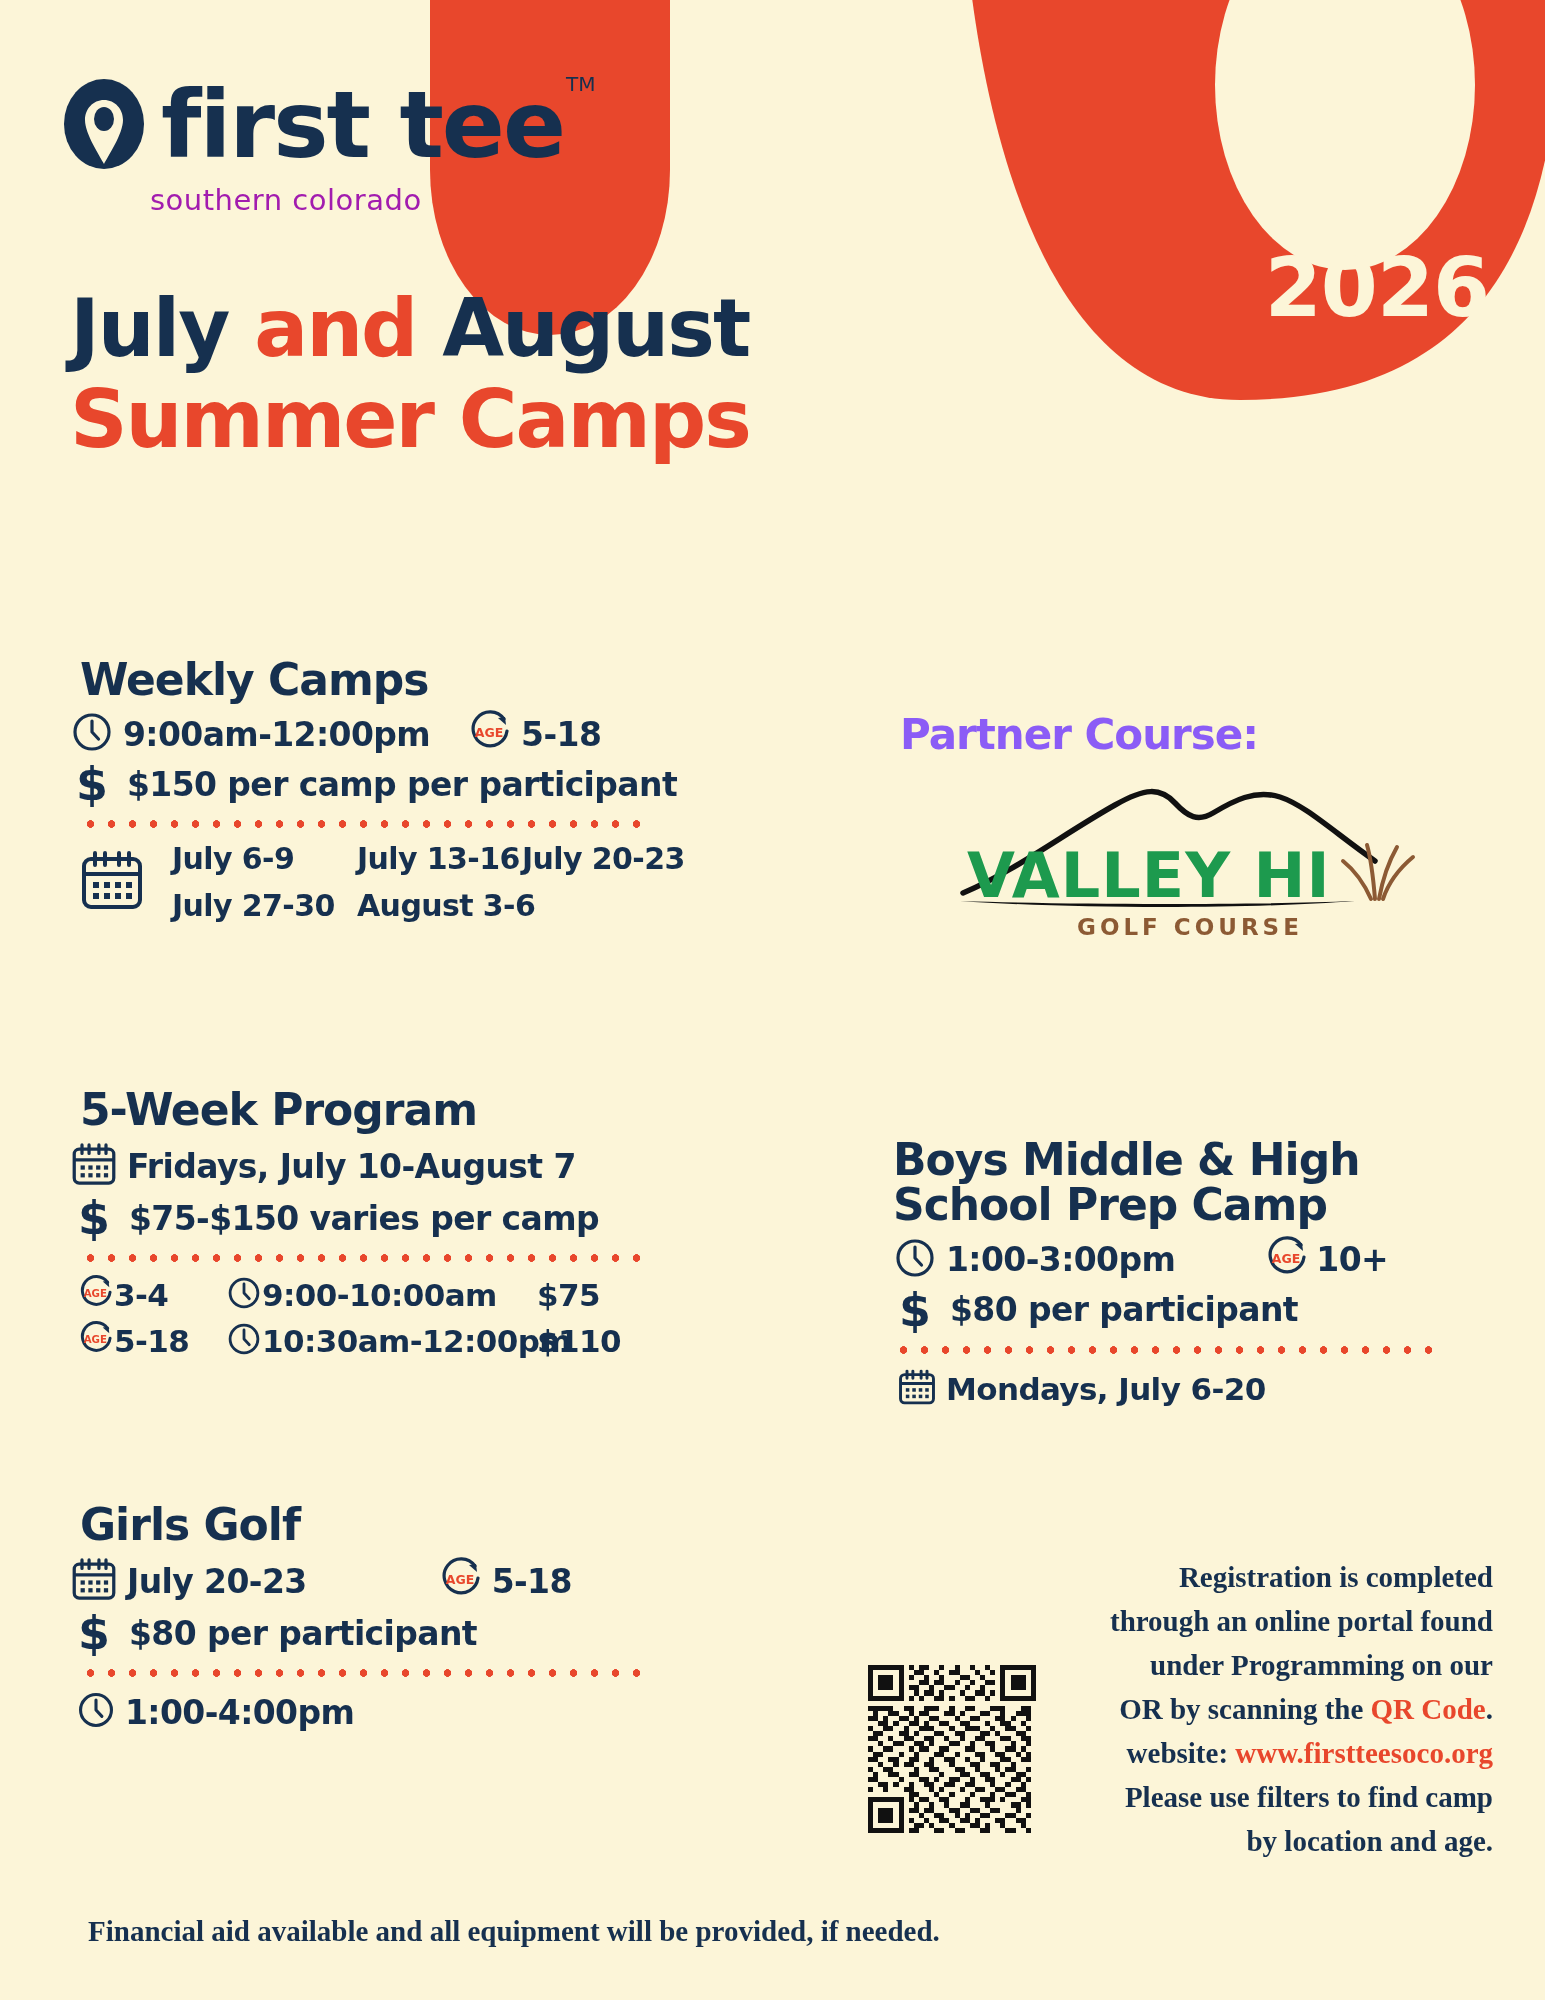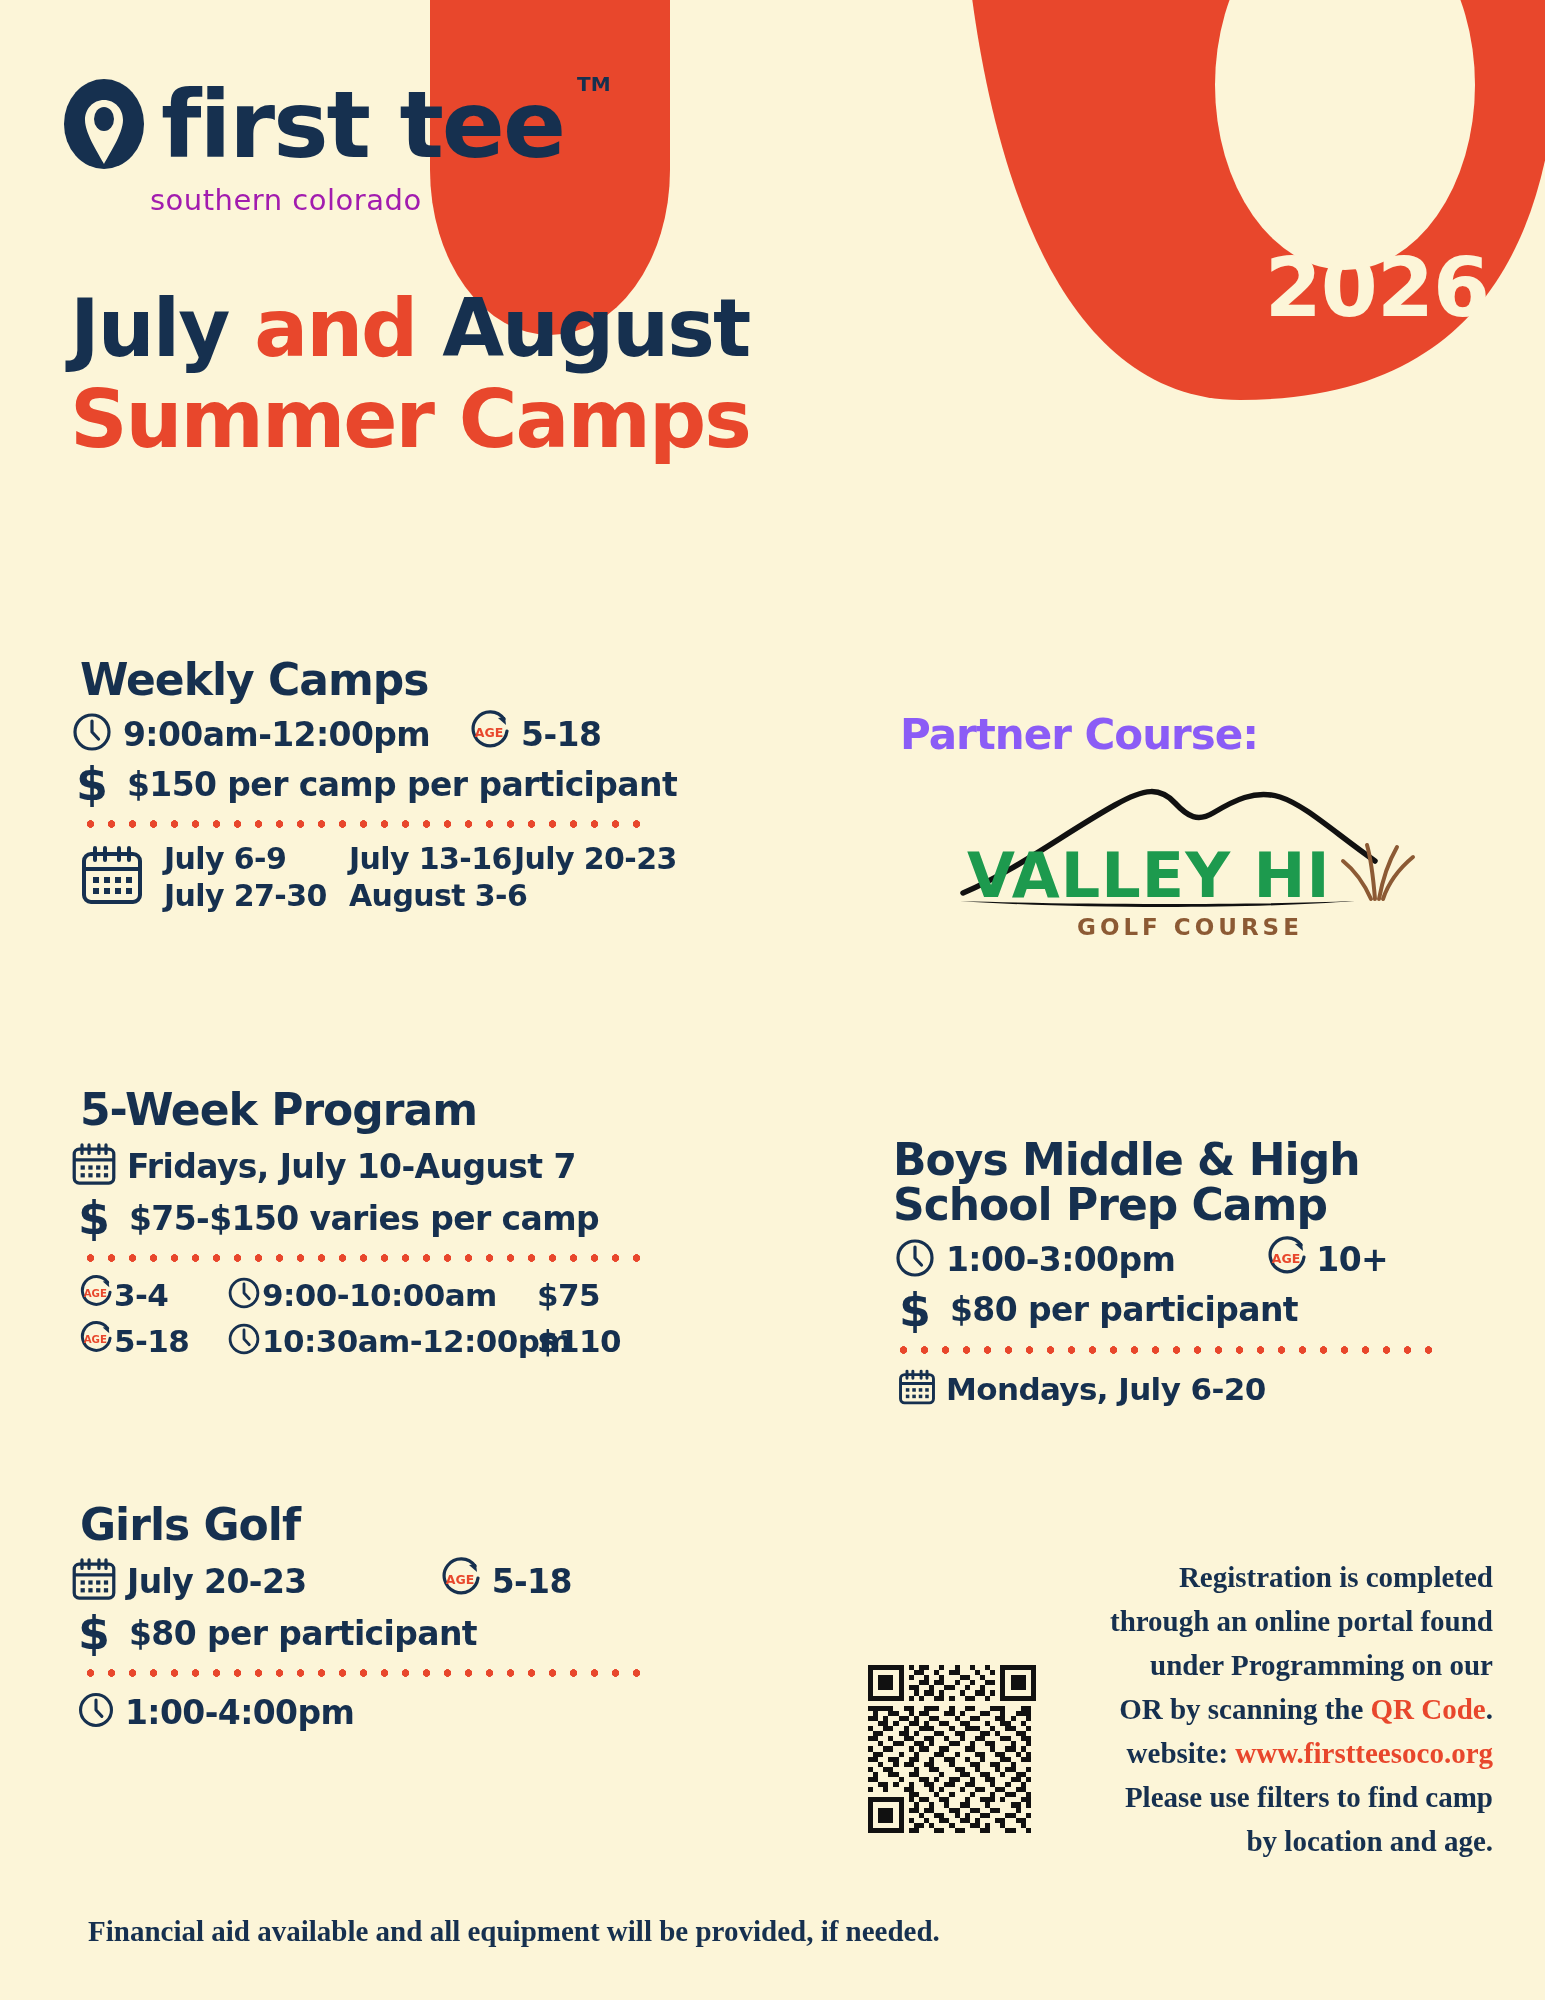--- a/index.html
+++ b/index.html
@@ -29,27 +29,26 @@
     font-weight:bold;
     font-size:93px;
     line-height:0.9;
     letter-spacing:-2px;
     color:#16304F;
     margin-left:14px;
     position:relative;
   }
   .logo-tm {
     font-size:20px;
-    font-weight:bold;
+    font-weight:normal;
     vertical-align:super;
     letter-spacing:0;
     position:relative;
     top:-34px;
     left:2px;
-    margin-left:11px;
   }
   .logo-sub {
     font-family:"DejaVu Sans", sans-serif;
     font-size:29px;
     color:#a21caf;
     text-align:left;
     width:490px;
     margin-left:88px;
     margin-top:10px;
     letter-spacing:0.5px;
@@ -106,21 +105,21 @@
 
   .dotted {
     height:14px;
     margin:10px 0 10px 10px;
     background-image: radial-gradient(circle, #E8472C 3.6px, rgba(0,0,0,0) 4.0px);
     background-size:21px 14px;
     background-repeat:repeat-x;
     background-position:0 center;
   }
   .dates-block { display:flex; align-items:center; margin-left:8px; }
-  .dates-cols { display:grid; grid-template-columns:185px 165px auto; row-gap:2px; margin-left:18px; }
+  .dates-cols { display:grid; grid-template-columns:185px 165px auto; row-gap:12px; margin-left:26px; }
 
   .tbl { display:grid; grid-template-columns:36px 112px 36px 275px auto; align-items:center; row-gap:6px; margin-left:8px; }
   .tbl .txt { font-size:31px; }
 
   
   .partner {
     position:absolute;
     left:900px; top:710px;
     font-family:"DejaVu Sans", sans-serif;
     font-weight:bold;

